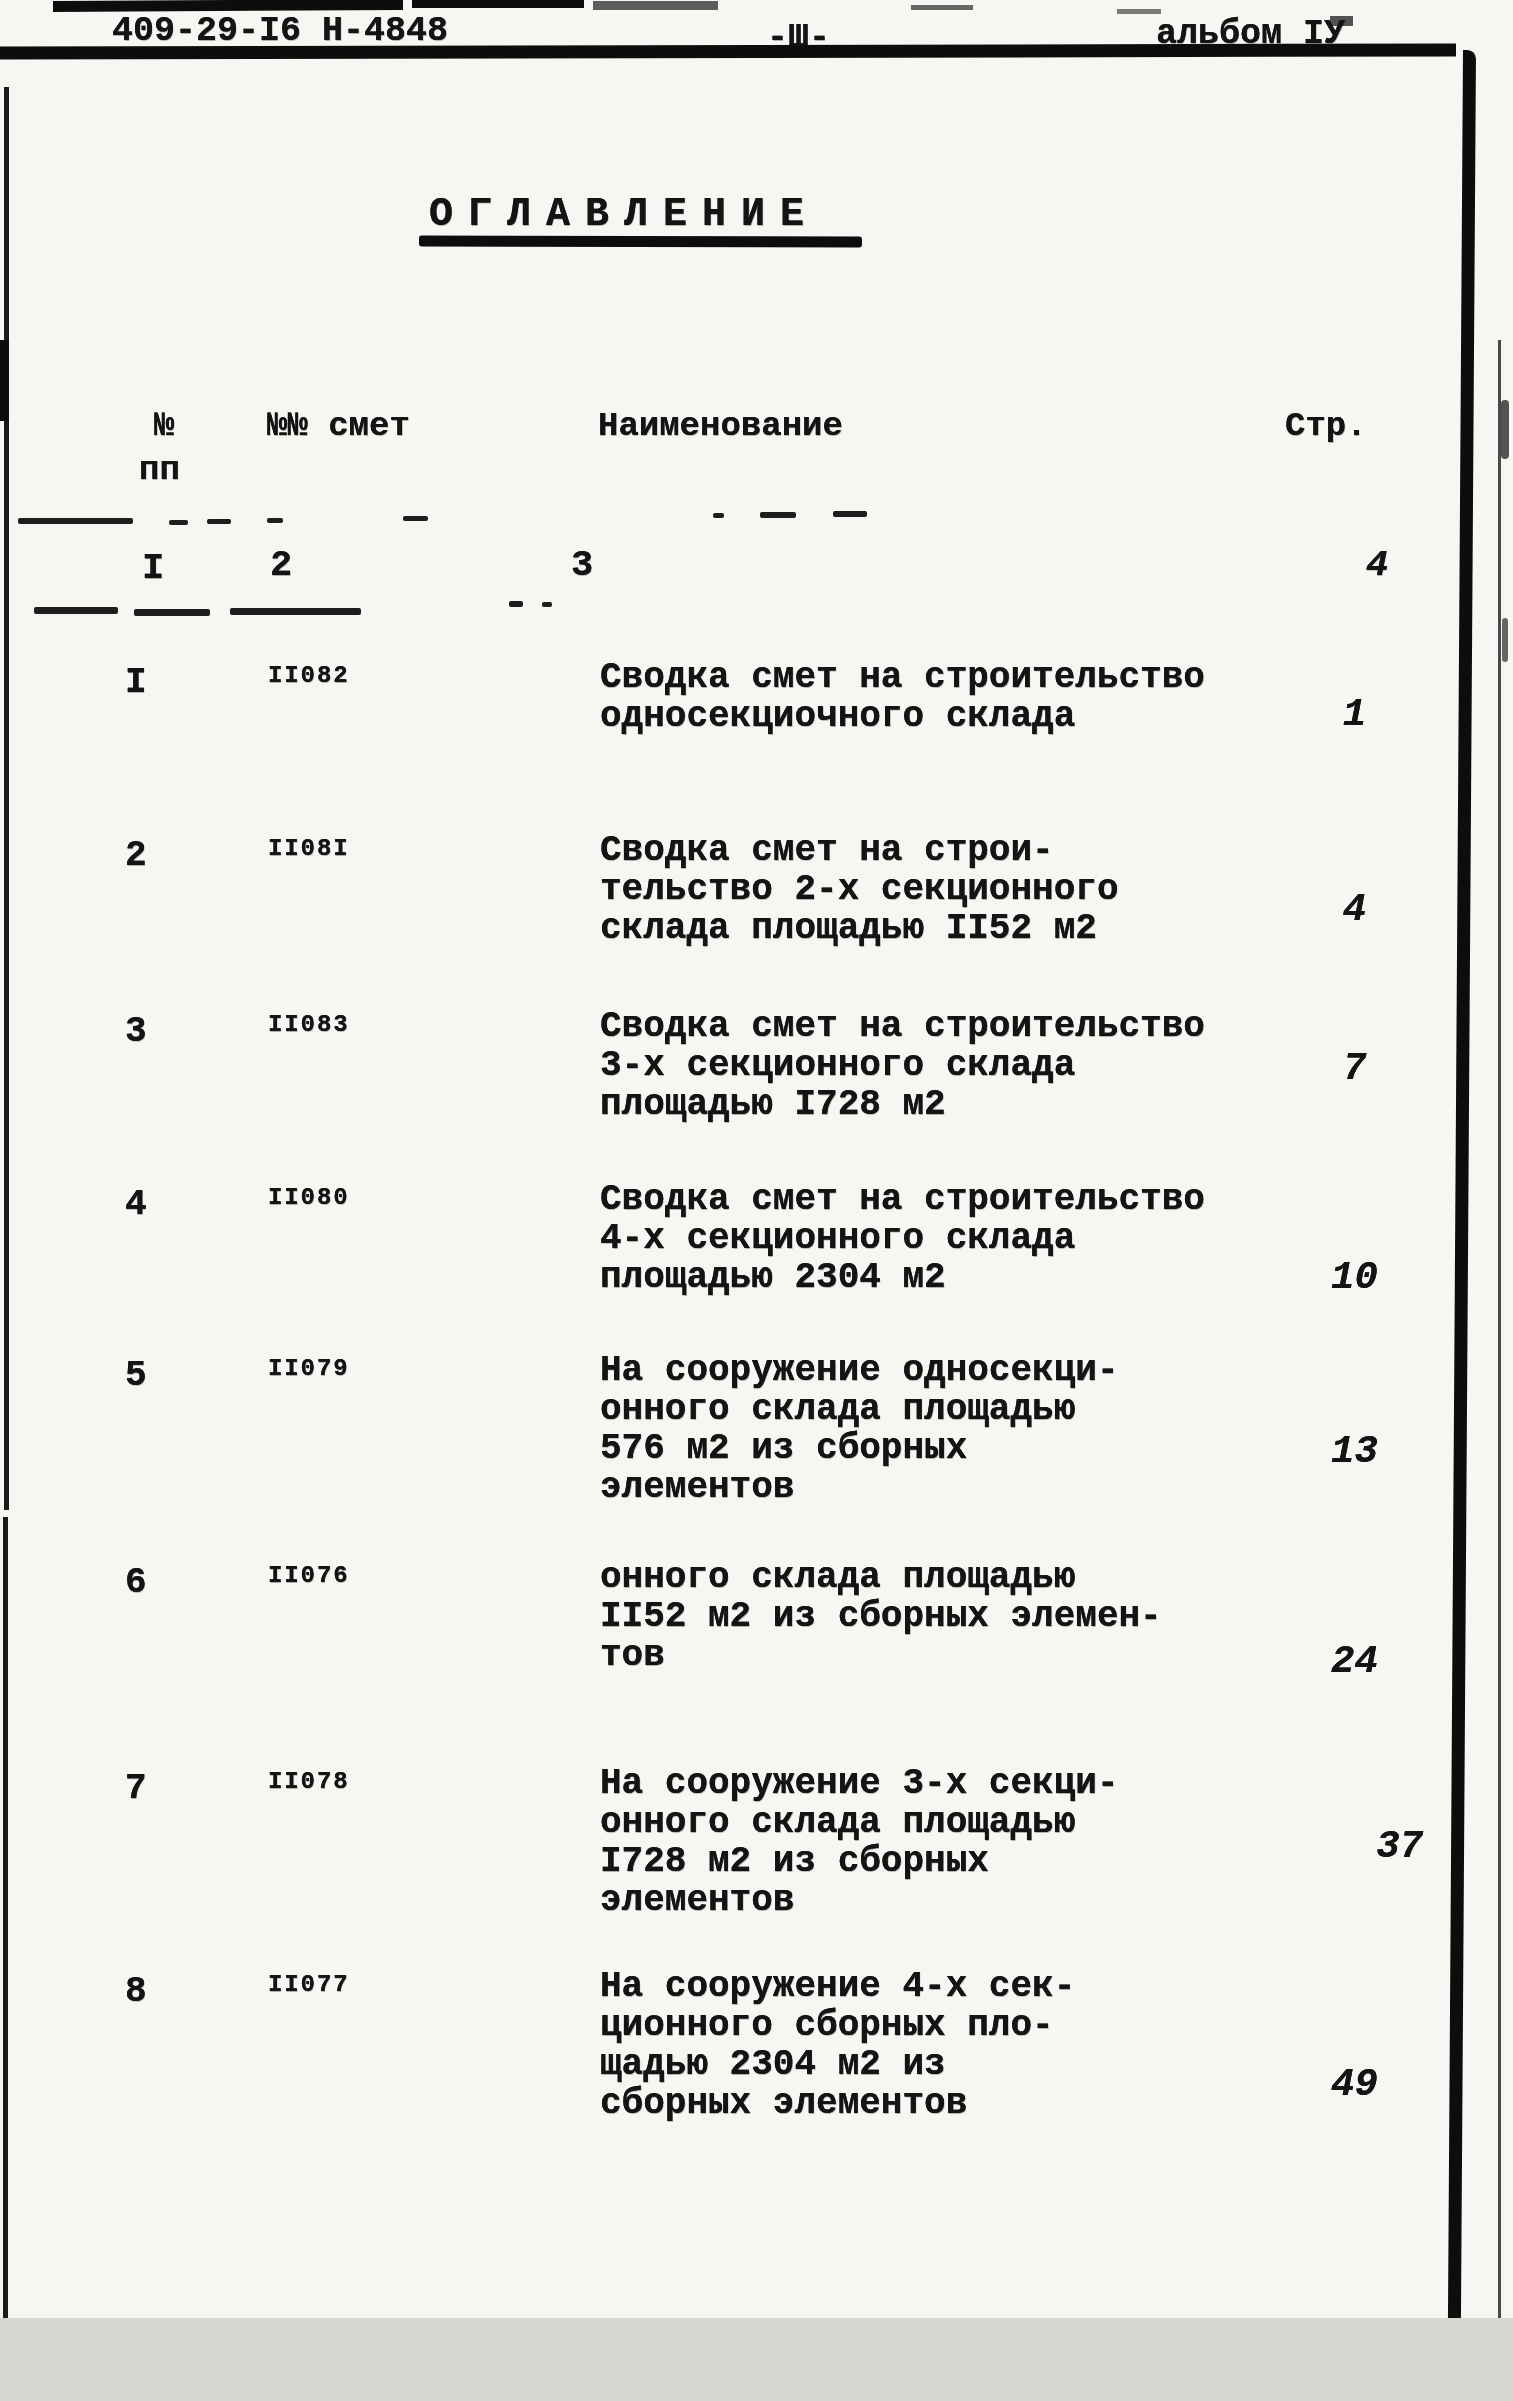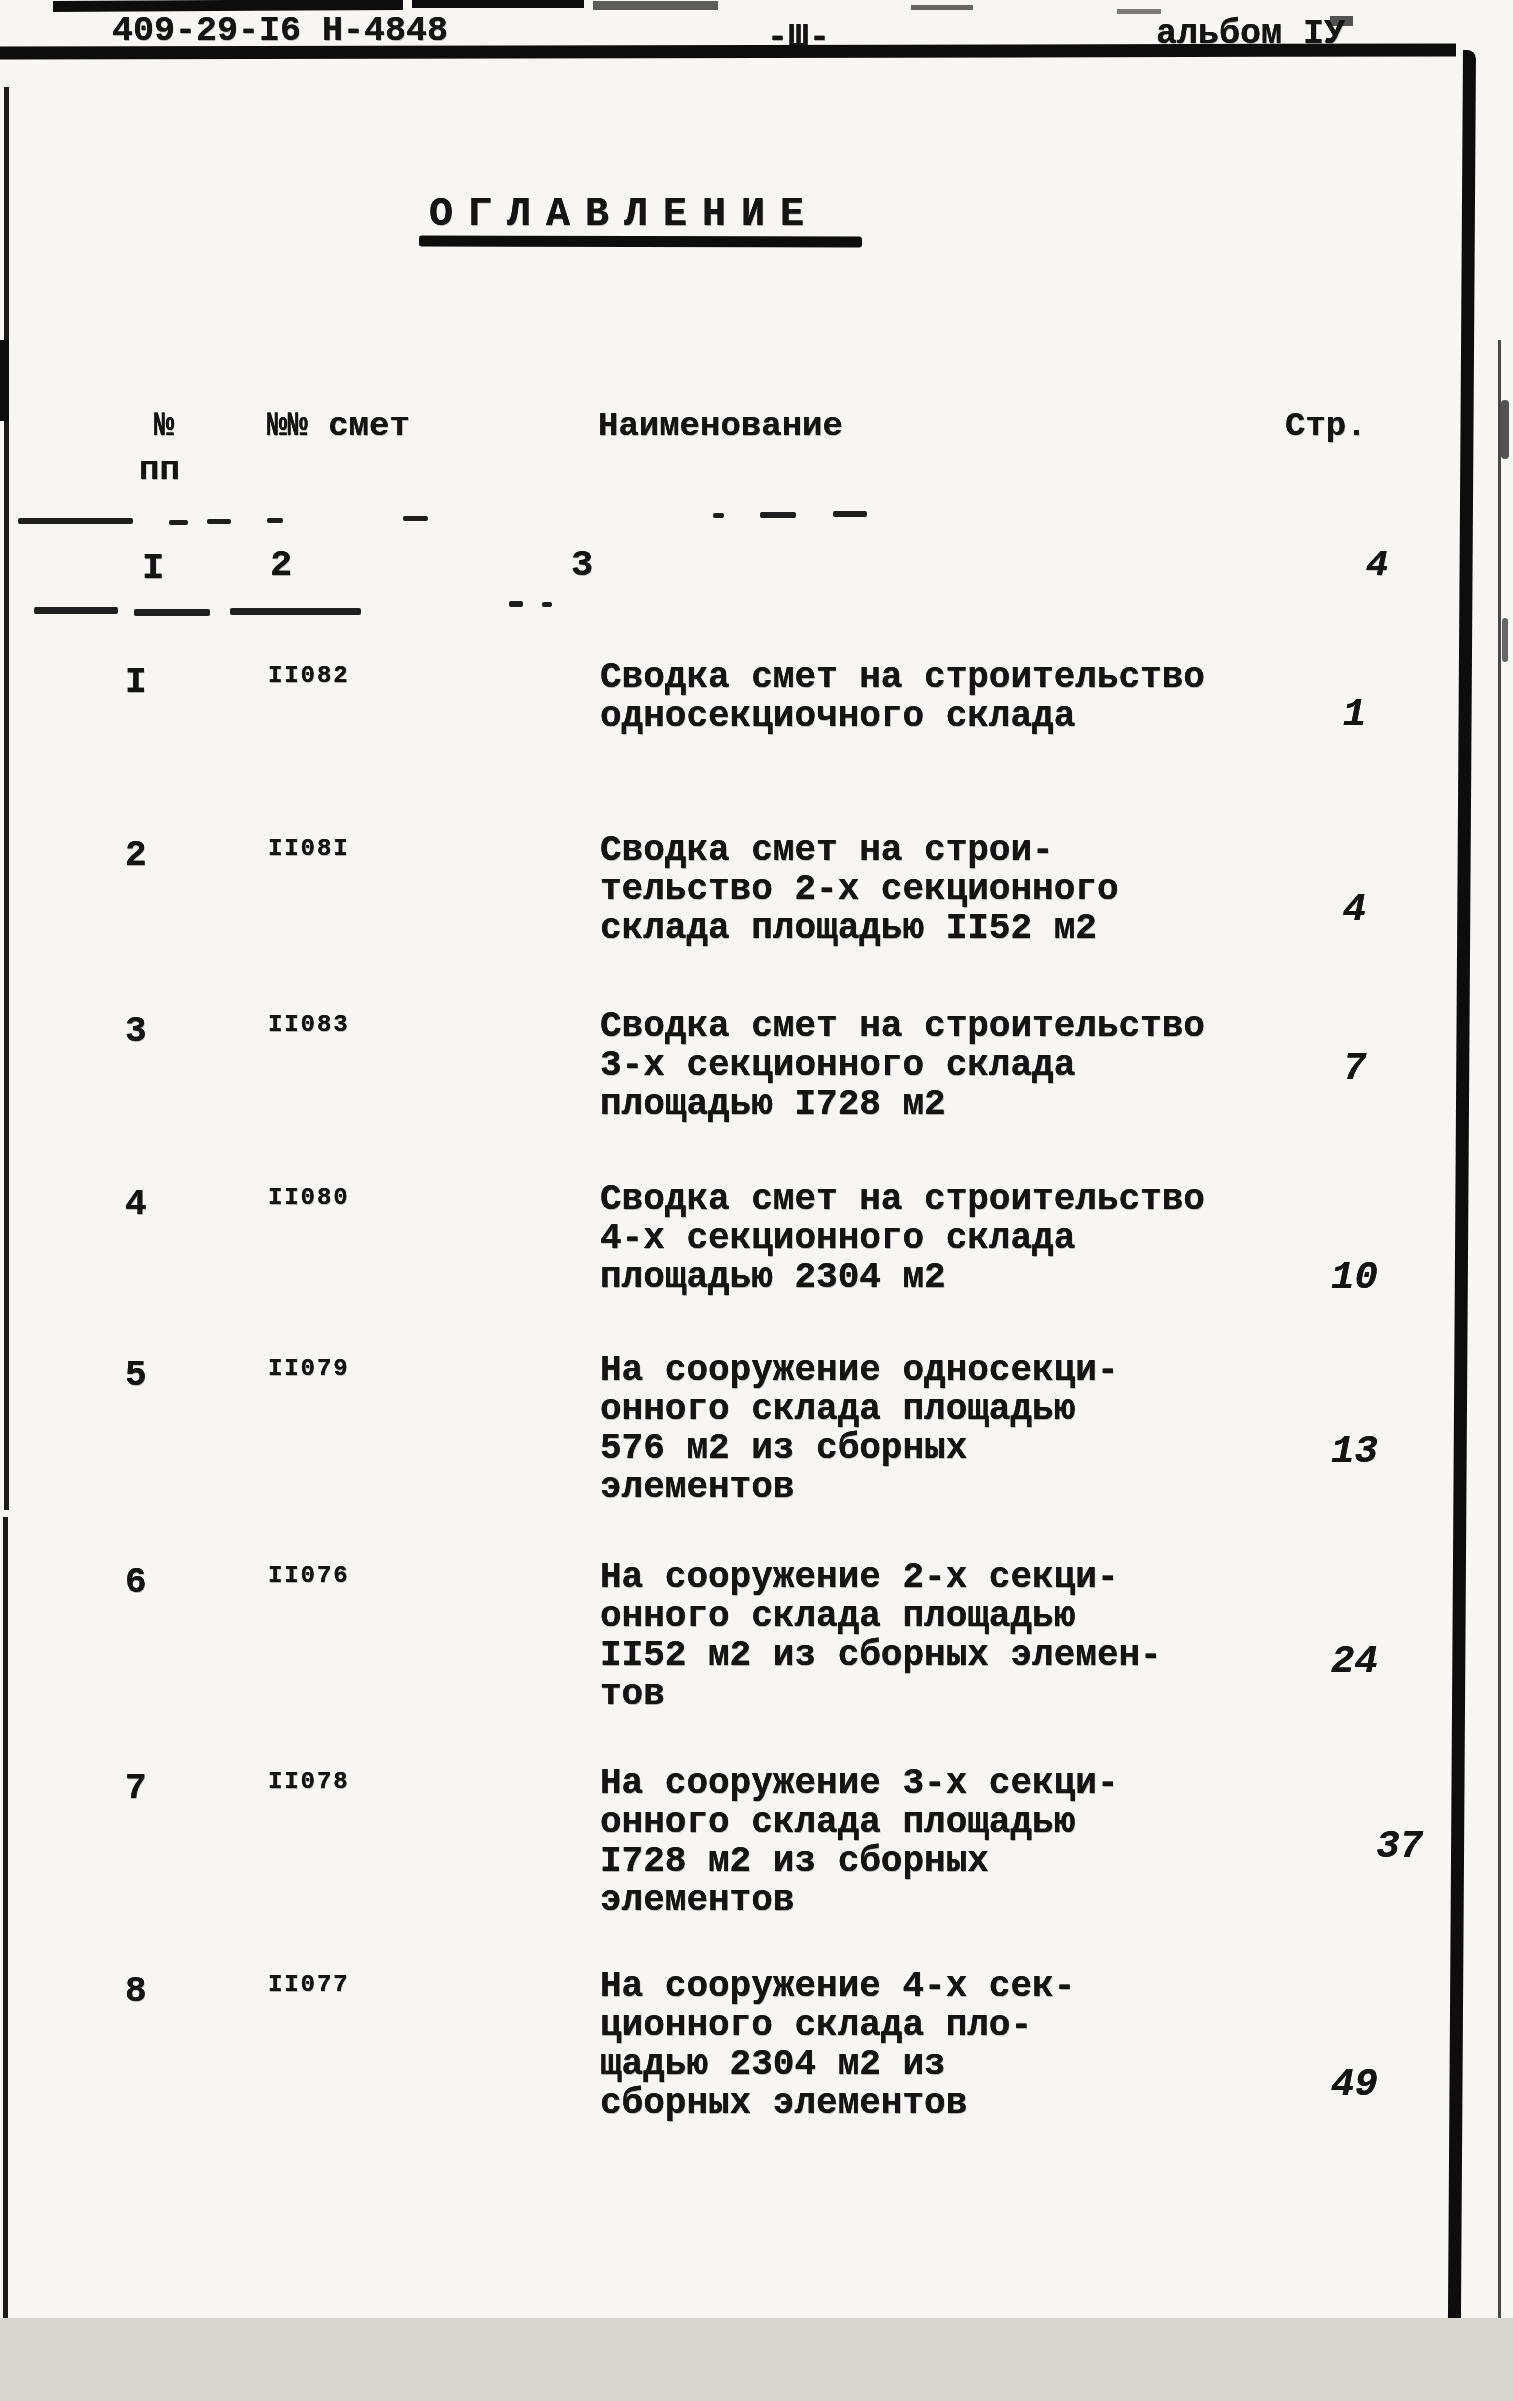--- a/index.html
+++ b/index.html
@@ -156,21 +156,20 @@
       <div>576 м2 из сборных</div>
       <div>элементов</div>
     </div>
     <div class="cell-page" style="top:75px;">13</div>
   </div>
 
   <div class="row" style="top:1562px;">
     <div class="txt cell-num">6</div>
     <div class="txt cell-smeta">II076</div>
     <div class="cell-desc">
-      <div>На сооружение 2-х секци-</div>
       <div>онного склада площадью</div>
       <div>II52 м2 из сборных элемен-</div>
       <div>тов</div>
     </div>
     <div class="cell-page" style="top:78px;">24</div>
   </div>
 
   <div class="row" style="top:1768px;">
     <div class="txt cell-num">7</div>
     <div class="txt cell-smeta">II078</div>
@@ -181,21 +180,21 @@
       <div>элементов</div>
     </div>
     <div class="cell-page" style="top:57px;text-align:right;">37</div>
   </div>
 
   <div class="row" style="top:1971px;">
     <div class="txt cell-num">8</div>
     <div class="txt cell-smeta">II077</div>
     <div class="cell-desc">
       <div>На сооружение 4-х сек-</div>
-      <div>ционного склада пло-</div>
+      <div>ционного сборных пло-</div>
       <div>щадью 2304 м2 из</div>
       <div>сборных элементов</div>
     </div>
     <div class="cell-page" style="top:92px;">49</div>
   </div>
 
 </div>
 
 
 </body></html>

